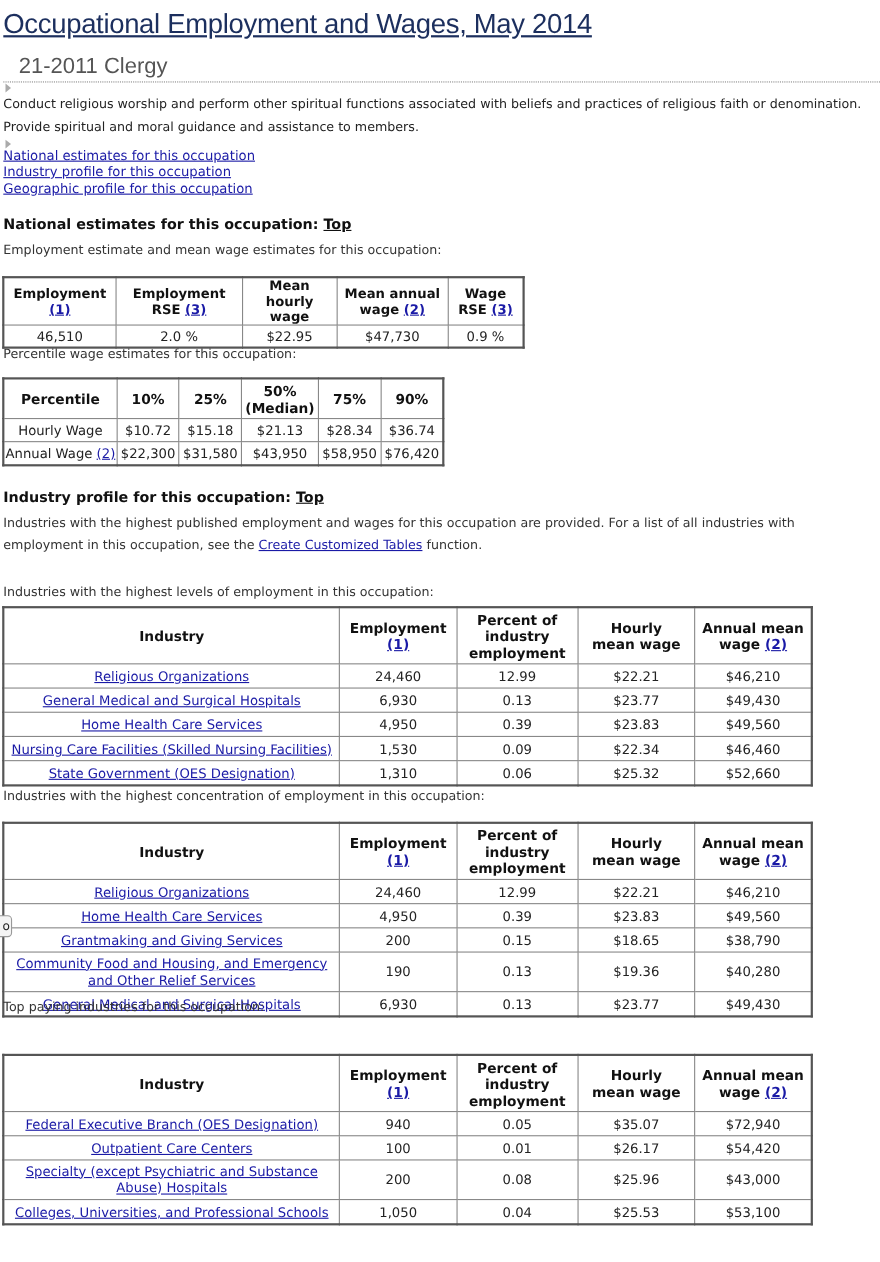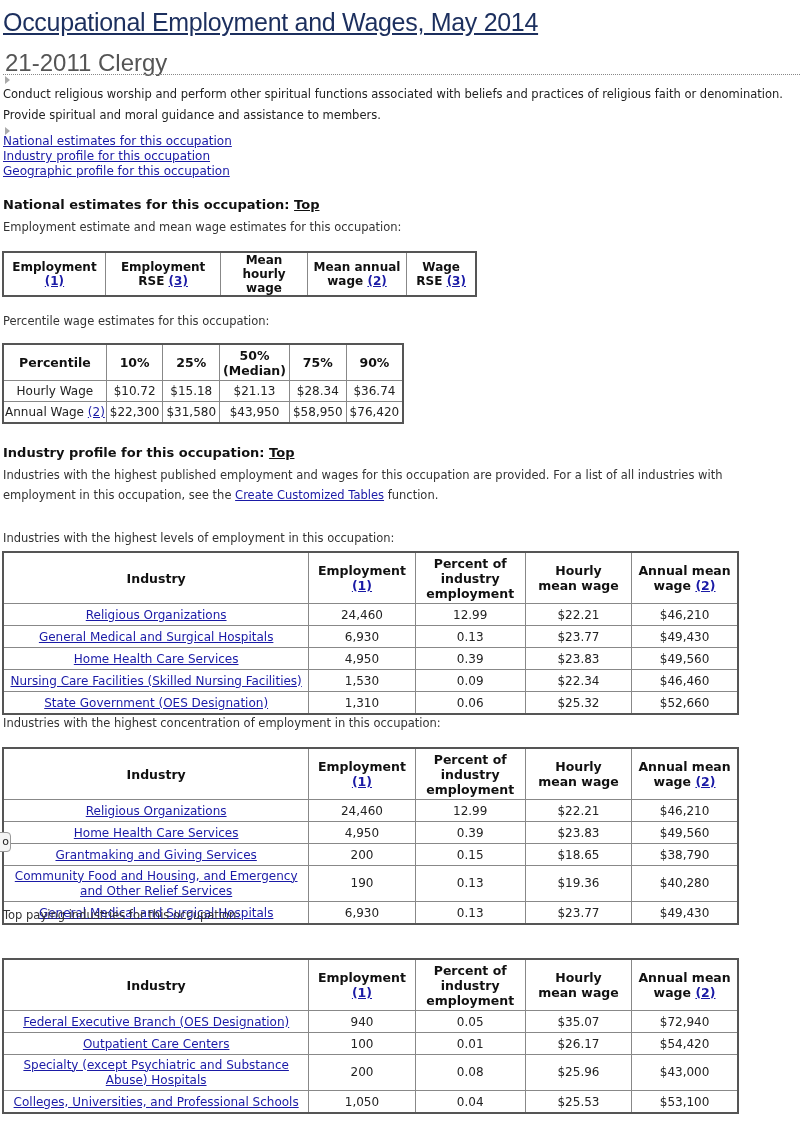--- a/index.html
+++ b/index.html
@@ -2,22 +2,22 @@
 <html><head>
 <meta charset="utf-8">
 <style>
   html, body { margin: 0; padding: 0; background: #ffffff; }
   body { width: 800px; height: 1147px; overflow: hidden; position: relative;
          font-family: "DejaVu Sans", sans-serif; font-size: 11.5px; color: #222; }
   a { color: #1a1aa6; text-decoration: underline; }
   .page { position: absolute; left: 0; top: 0; width: 800px; }
   h1 { position: absolute; left: 3px; top: 8px; margin: 0; font-family: "Liberation Sans", sans-serif;
        font-weight: normal; font-size: 25px; color: #1c2f5e; letter-spacing: -0.3px; white-space: nowrap; text-decoration: underline; }
-  h2.occ { position: absolute; left: 5px; top: 49px; margin: 0; font-family: "Liberation Sans", sans-serif;
-       font-weight: normal; font-size: 24px; color: #555; white-space: nowrap; }
+  h2.occ { position: absolute; left: 17px; top: 49px; margin: 0; font-family: "Liberation Sans", sans-serif;
+       font-weight: normal; font-size: 20px; color: #555; white-space: nowrap; }
   .dotted { position: absolute; left: 3px; top: 74px; width: 797px; border-top: 1px dotted #888; }
   .tri { position: absolute; width: 0; height: 0; border-top: 4px solid transparent; border-bottom: 4px solid transparent;
          border-left: 5px solid #aaa; }
   .desc { position: absolute; left: 3px; top: 84px; line-height: 21px; font-size: 11.5px; color: #222; width: 795px; }
   .toc { position: absolute; left: 3px; top: 134px; line-height: 15px; font-size: 12px; }
   .toc a { display: block; }
   .sechead { position: absolute; left: 3px; font-weight: bold; font-size: 13px; color: #111; white-space: nowrap; }
   .sechead a { color: #111; }
   .note { position: absolute; left: 3px; font-size: 11.5px; color: #333; white-space: nowrap; }
   .para { position: absolute; left: 3px; width: 795px; font-size: 11.5px; color: #333; line-height: 20px; }
@@ -72,20 +72,27 @@
 
   <table id="t-nat" class="outer">
     <tbody>
         <tr>
       <th><span>Employment</span> <a href="#">(1)</a></th>
       <th><span>Employment RSE</span> <a href="#">(3)</a></th>
       <th>Mean hourly wage</th>
       <th><span>Mean annual wage</span> <a href="#">(2)</a></th>
       <th><span>Wage RSE</span> <a href="#">(3)</a></th>
     </tr>
+    <tr>
+      <td>46,510</td>
+      <td>2.0 %</td>
+      <td>$22.95</td>
+      <td>$47,730</td>
+      <td>0.9 %</td>
+    </tr>
   </tbody>
     </table>
 
   <div class="note" style="top:314px;">Percentile wage estimates for this occupation:</div>
 
   <table id="t-pct" class="outer">
     <tbody>
         <tr>
       <th style="width:95px;">Percentile</th>
       <th>10%</th>

